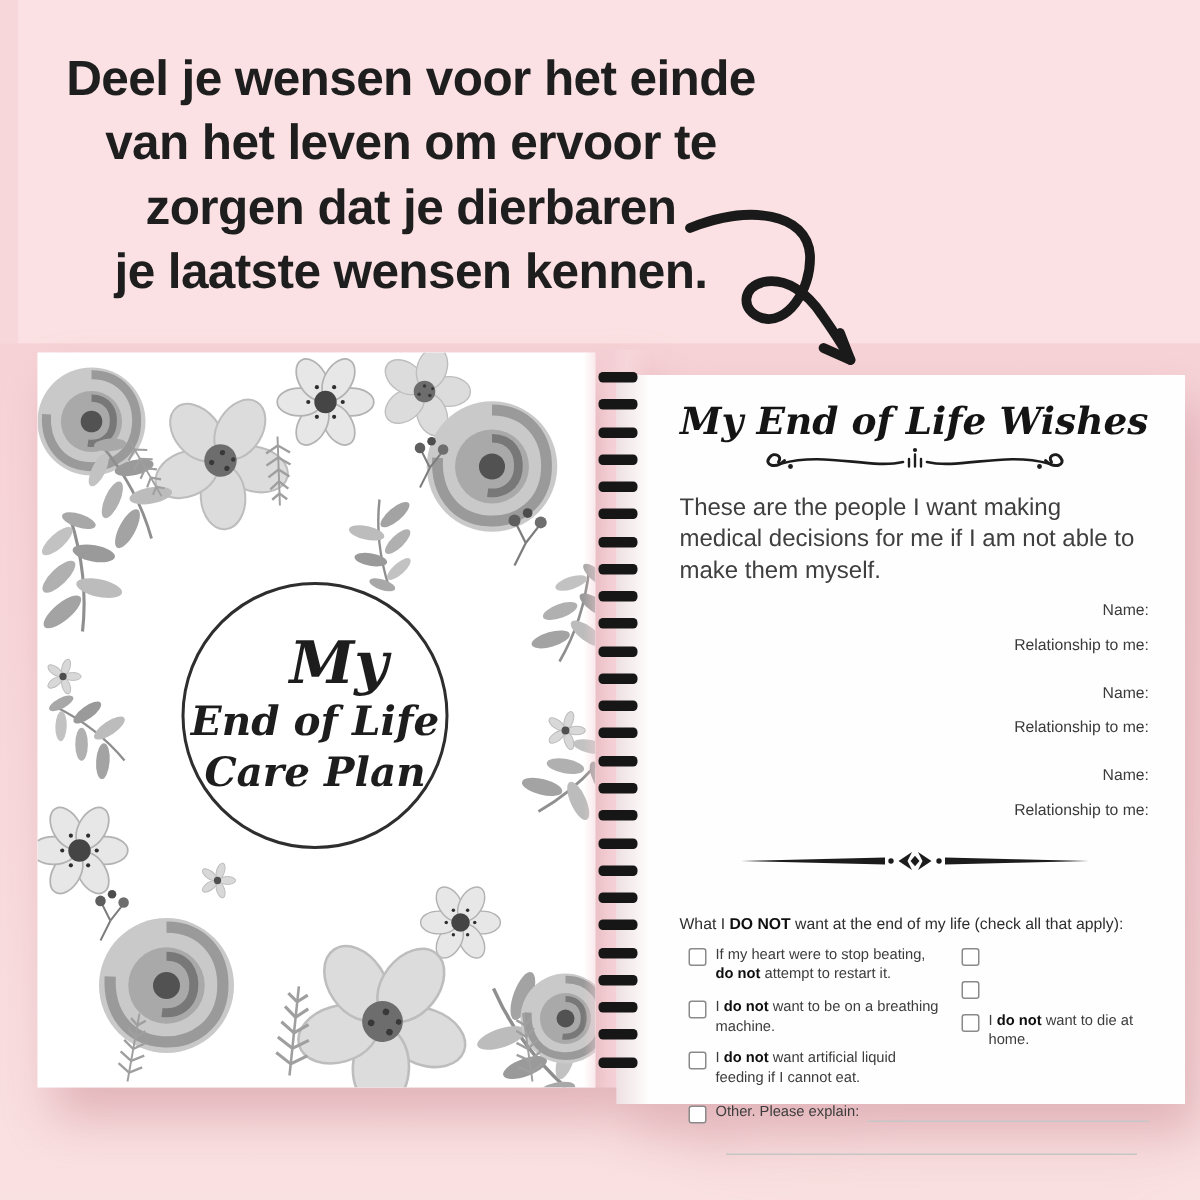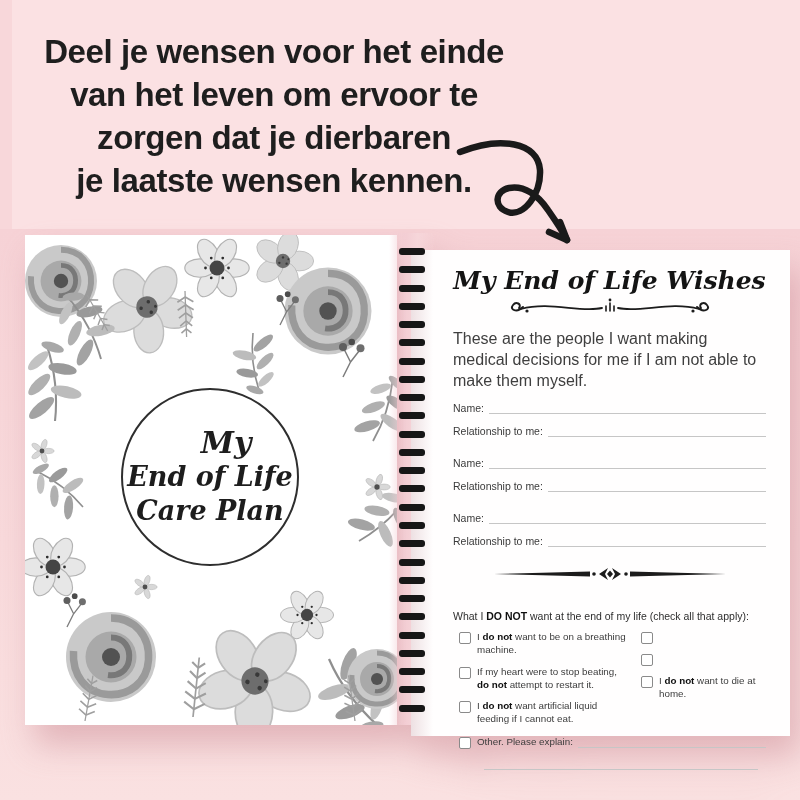--- a/index.html
+++ b/index.html
@@ -25,21 +25,21 @@
     position:absolute;left:25px;top:233px;width:765px;height:492px;
     filter:drop-shadow(10px 20px 16px rgba(198,128,140,.45));
   }
   .cover{position:absolute;left:0;top:2px;width:372px;height:490px;background:#fff;overflow:hidden;}
   .cover svg.floral{position:absolute;left:0;top:0;}
   .cover-title{
     position:absolute;left:97px;top:154px;width:176px;height:176px;
     display:flex;flex-direction:column;align-items:center;justify-content:center;text-align:center;
     font-family:"DejaVu Serif",serif;font-style:italic;font-weight:bold;color:#1d1d1d;
   }
-  .ct-line1{font-size:30px;line-height:1.1;margin-left:32px;}
+  .ct-line1{font-size:39px;line-height:1.1;margin-left:32px;}
   .ct-line2{font-size:27px;line-height:1.3;}
   .ct-line3{font-size:27px;line-height:1.25;}
   .spine{
     position:absolute;left:364px;top:0;width:46px;height:492px;
     background:linear-gradient(90deg,rgba(243,205,211,0) 0%,#f3ced4 38%,#f6d6da 62%,rgba(246,214,218,0) 100%);
   }
   .spiral{
     position:absolute;left:374px;top:15px;height:464px;width:26px;z-index:6;
     display:flex;flex-direction:column;justify-content:space-between;
   }
@@ -52,21 +52,21 @@
   }
   .page-inner{position:absolute;left:0;top:0;right:0;bottom:0;padding:16px 24px 0 42px;}
   .page-title{
     text-align:center;font-family:"DejaVu Serif",serif;font-style:italic;font-weight:bold;
     font-size:25px;color:#141414;
   }
   .flourish{display:block;margin:2px auto 0;}
   .intro{margin-top:9px;font-size:16px;line-height:1.32;color:#3f3f3f;}
   .contact-blocks{margin-top:8px;}
   .contact-block{margin-bottom:19px;}
-  .field-row{display:flex;align-items:flex-end;margin-top:10px;height:13px;}
+  .field-row{display:flex;align-items:flex-end;margin-top:10px;height:13px;flex-direction:column;}
   .field-label{font-size:10.5px;color:#3a3a3a;white-space:nowrap;}
   .fill-line{flex:1;border-bottom:1px solid #c6c6c6;margin-left:5px;height:10px;}
   .divider{display:block;margin:0 auto 8px;}
   .check-heading{font-size:10.5px;color:#2e2e2e;margin-top:28px;}
   .check-heading b,.check-text b{color:#0f0f0f;}
   .check-cols{display:flex;margin-top:9px;}
   .col-left{width:172px;margin-left:6px;}
   .col-right{flex:1;margin-left:10px;}
   .check-item{display:flex;margin-bottom:9px;}
   .checkbox{
@@ -280,25 +280,25 @@
         <path d="M127,8 L118,2 L121,8 L118,14 Z" fill="#1c1c1c"></path>
         <path d="M116,4.5 L119,8 L116,11.5 L113,8 Z" fill="#1c1c1c"></path>
       </svg>
 
       <div class="check-heading" id="check-heading">What I <b>DO NOT</b> want at the end of my life (check all that apply):</div>
 
       <div class="check-cols">
         <div class="col-left" id="col-left">
             <div class="check-item">
               <span class="checkbox"></span>
+              <span class="check-text">If my heart were to stop beating, <b>do not</b> attempt to restart it.</span>
+            </div>
+            <div class="check-item">
+              <span class="checkbox"></span>
               <span class="check-text">I <b>do not</b> want to be on a breathing machine.</span>
-            </div>
-            <div class="check-item">
-              <span class="checkbox"></span>
-              <span class="check-text">If my heart were to stop beating, <b>do not</b> attempt to restart it.</span>
             </div>
             <div class="check-item">
               <span class="checkbox"></span>
               <span class="check-text">I <b>do not</b> want artificial liquid feeding if I cannot eat.</span>
             </div>
           </div>
         <div class="col-right" id="col-right">
             <div class="check-item">
               <span class="checkbox"></span>
             </div>

